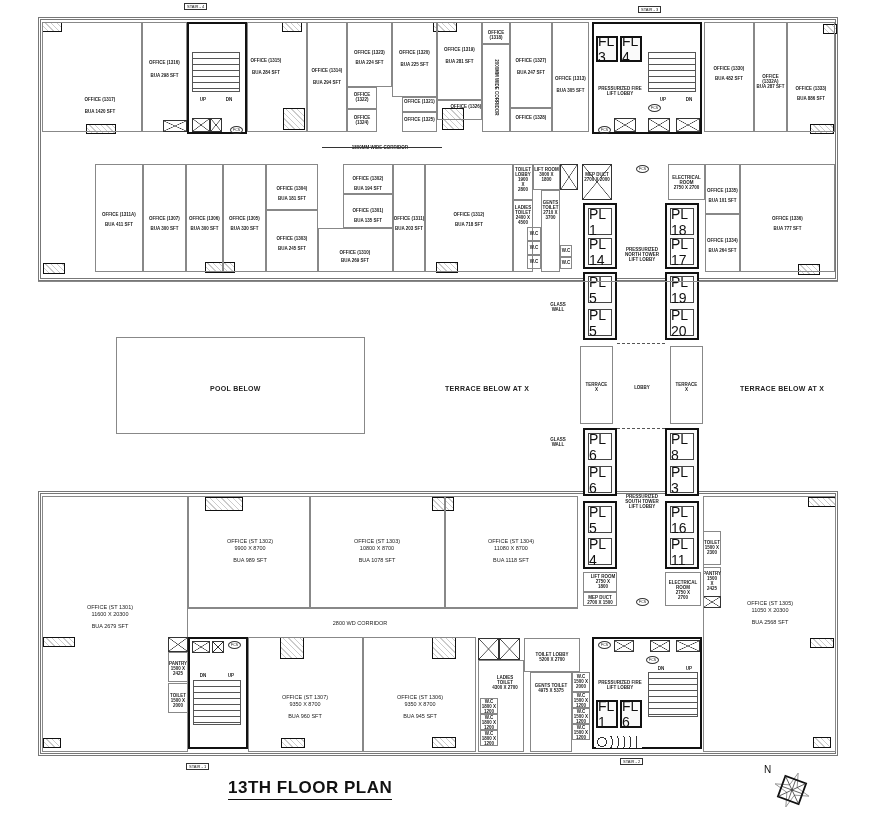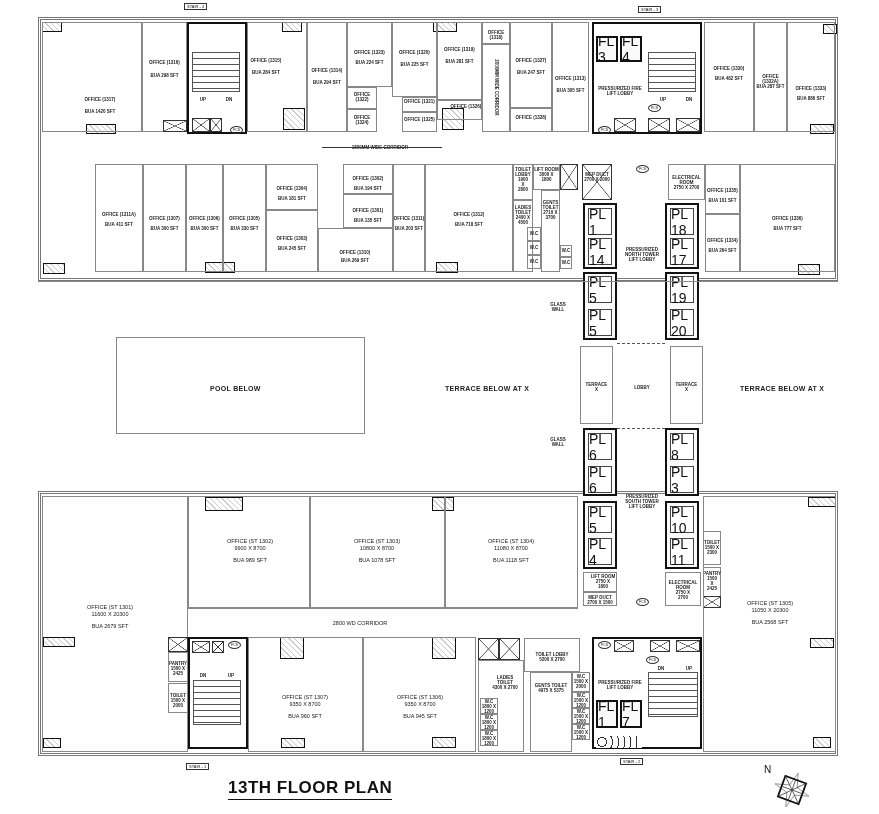--- a/index.html
+++ b/index.html
@@ -289,21 +289,21 @@
 <div class="abs shaft" style="left:583px;top:428px;width:34px;height:68px;"></div>
 <div class="pl" style="left:588px;top:433px;width:24px;height:27px;">PL 6</div>
 <div class="pl" style="left:588px;top:466px;width:24px;height:27px;">PL 6</div>
 <div class="abs shaft" style="left:583px;top:501px;width:34px;height:68px;"></div>
 <div class="pl" style="left:588px;top:506px;width:24px;height:27px;">PL 5</div>
 <div class="pl" style="left:588px;top:538px;width:24px;height:27px;">PL 4</div>
 <div class="abs shaft" style="left:665px;top:428px;width:34px;height:68px;"></div>
 <div class="pl" style="left:670px;top:433px;width:24px;height:27px;">PL 8</div>
 <div class="pl" style="left:670px;top:466px;width:24px;height:27px;">PL 3</div>
 <div class="abs shaft" style="left:665px;top:501px;width:34px;height:68px;"></div>
-<div class="pl" style="left:670px;top:506px;width:24px;height:27px;">PL 10</div>
+<div class="pl" style="left:670px;top:506px;width:24px;height:27px;">PL 16</div>
 <div class="pl" style="left:670px;top:538px;width:24px;height:27px;">PL 11</div>
 
 <div class="abs thin" style="left:583px;top:572px;width:34px;height:20px;"></div>
 <div class="lbl" style="left:589px;top:574px;width:28px;">LIFT ROOM
 2750 X
 1800</div>
 <div class="abs thin" style="left:583px;top:592px;width:34px;height:14px;"></div>
 <div class="lbl" style="left:583px;top:595px;width:34px;">MEP DUCT
 2700 X 1500</div>
 <div class="fcs" style="left:636px;top:598px;">FCS</div>
@@ -391,21 +391,21 @@
 1200</div>
 <div class="abs thin" style="left:572px;top:724px;width:18px;height:16px;"></div>
 <div class="lbl" style="left:572px;top:725px;width:18px;">W.C
 1500 X
 1200</div>
 
 <div class="abs heavy" style="left:592px;top:637px;width:110px;height:112px;"></div>
 <div class="lbl" style="left:596px;top:680px;width:48px;">PRESSURIZED FIRE
 LIFT LOBBY</div>
 <div class="pl shaft" style="left:596px;top:700px;width:22px;height:28px;">FL 1</div>
-<div class="pl shaft" style="left:620px;top:700px;width:22px;height:28px;">FL 7</div>
+<div class="pl shaft" style="left:620px;top:700px;width:22px;height:28px;">FL 6</div>
 <div class="abs" style="left:596px;top:736px;width:46px;height:12px;background:repeating-radial-gradient(circle at 6px 6px,#fff 0 4px,#333 4px 5px,#fff 5px 6px);"></div>
 <div class="stairs" style="left:648px;top:672px;width:50px;height:45px;"></div>
 <div class="lbl" style="left:656px;top:666px;width:10px;">DN</div>
 <div class="lbl" style="left:684px;top:666px;width:10px;">UP</div>
 <div class="xbox" style="left:614px;top:640px;width:20px;height:12px;"></div>
 <div class="xbox" style="left:650px;top:640px;width:20px;height:12px;"></div>
 <div class="xbox" style="left:676px;top:640px;width:24px;height:12px;"></div>
 <div class="fcs" style="left:598px;top:641px;">FCS</div>
 <div class="fcs" style="left:646px;top:656px;">FCS</div>
 <div class="tag" style="left:620px;top:758px;">STAIR - 2</div>

